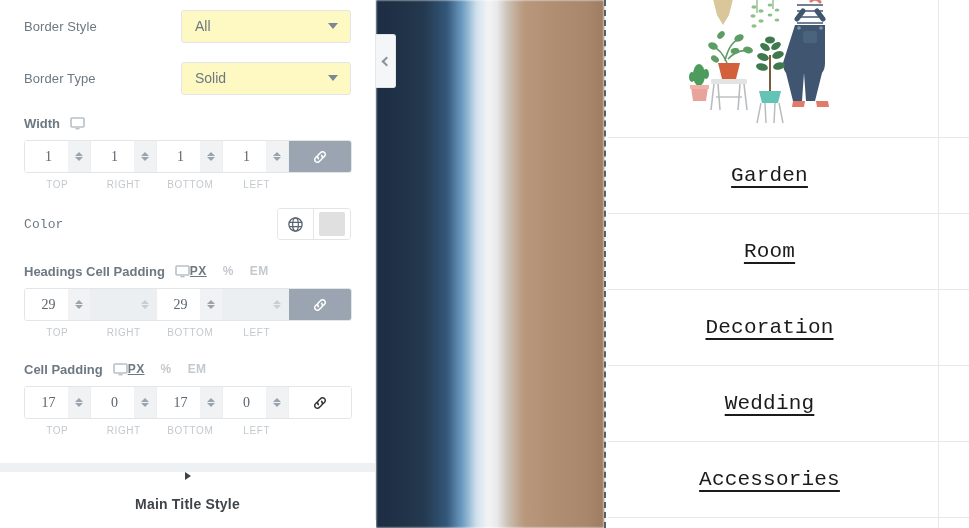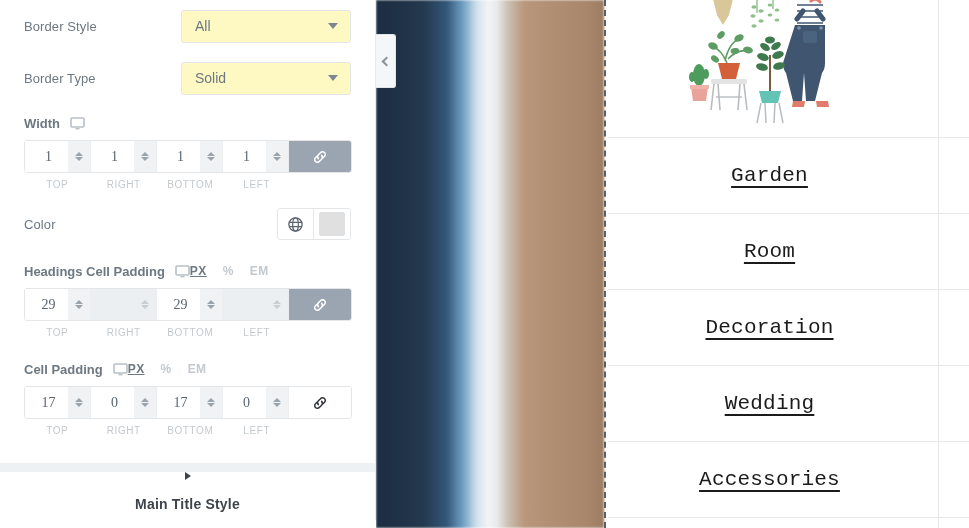--- a/index.html
+++ b/index.html
@@ -244,21 +244,21 @@
       </div>
       <div class="dim-sub">
         <span>TOP</span>
         <span>RIGHT</span>
         <span>BOTTOM</span>
         <span>LEFT</span>
         <span class="pad"></span>
       </div>
     </div>
 
-    <div class="ctrl-row" style="margin-top:8px;">
+    <div class="ctrl-row" style="margin-top:8px;font-family:Liberation Mono, monospace;">
       <div class="ctrl-label">Color</div>
       <div class="color-ctrl">
         <div class="globe-btn">
           <svg width="17" height="17" viewBox="0 0 18 18">
               <circle cx="9" cy="9" r="7" fill="none" stroke="#5a6570" stroke-width="1.4"></circle>
               <ellipse cx="9" cy="9" rx="3" ry="7" fill="none" stroke="#5a6570" stroke-width="1.3"></ellipse>
               <path d="M2.3 6.7h13.4M2.3 11.3h13.4" stroke="#5a6570" stroke-width="1.3"></path>
             </svg>
         </div>
         <div class="swatch-btn">

